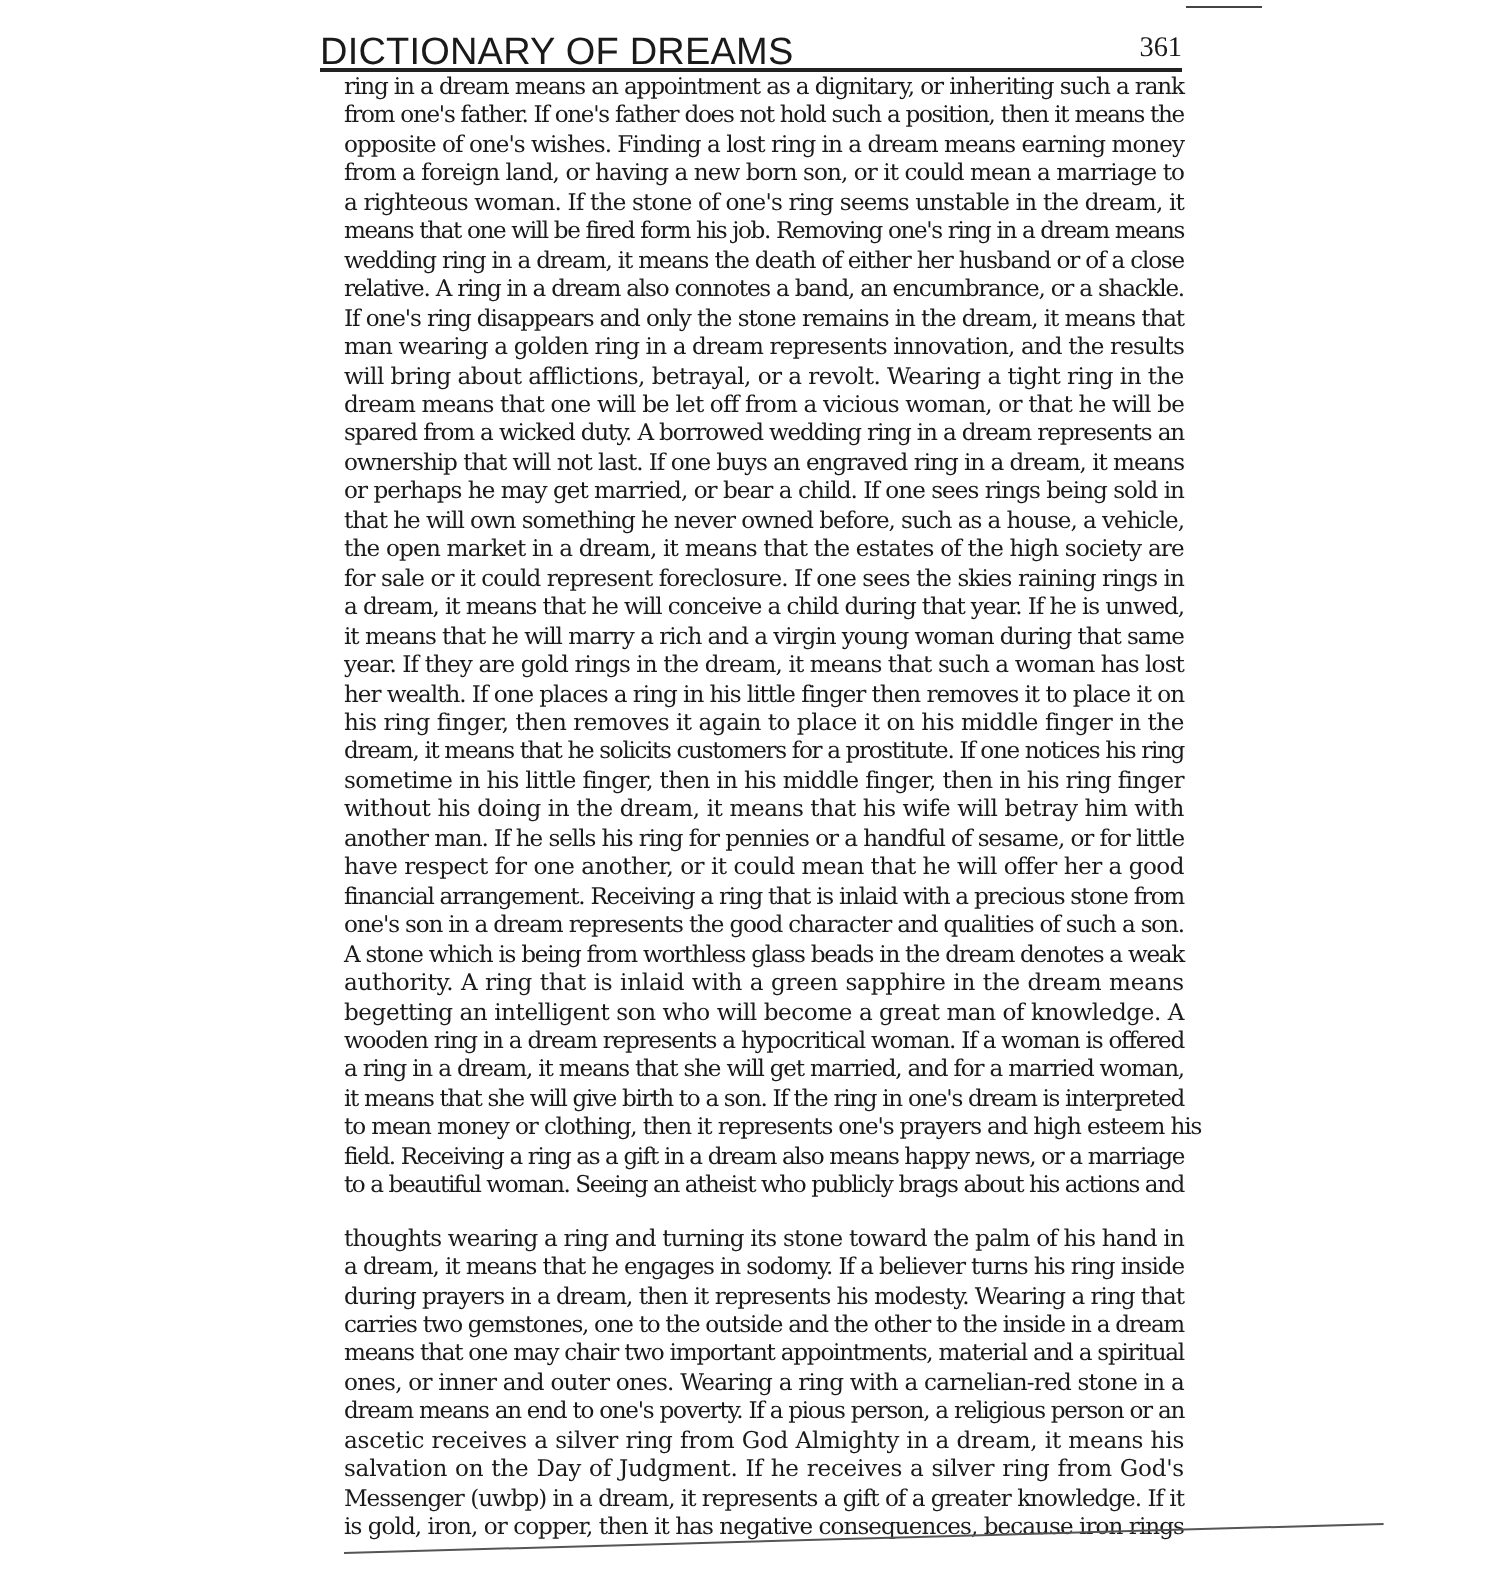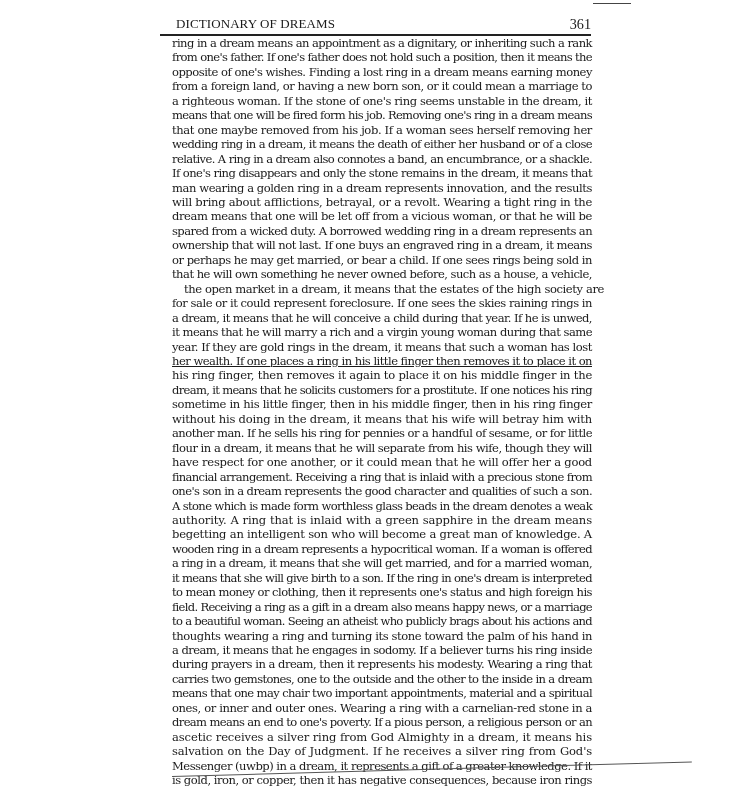--- a/index.html
+++ b/index.html
@@ -1,22 +1,22 @@
 <!DOCTYPE html>
 <html><head>
 <meta charset="utf-8">
 <style>
   html, body { margin:0; padding:0; background:#ffffff; }
   body { width:750px; height:788px; position:relative; overflow:hidden;
          font-family:"DejaVu Serif","Liberation Serif",serif; color:#1a1a1a; }
   .top-mark { position:absolute; left:593px; top:3px; width:38px; height:1px; background:#444; }
   .header { position:absolute; left:160px; top:14px; width:431px; height:20px;
             border-bottom:2px solid #222; }
-  .header .title { position:absolute; left:16px; top:2px; font-size:13px; letter-spacing:0.1px;
-            font-family:Liberation Serif, serif; }
+  .header .title { position:absolute; left:0; top:2px; font-size:19px; letter-spacing:0.1px;
+            font-family:Liberation Sans, sans-serif; }
   .header .page { position:absolute; right:0; top:2px; font-size:14.2px;
             font-family:"Liberation Serif","DejaVu Serif",serif; }
   .body { position:absolute; left:172px; top:36px; width:420px; }
   .line { height:14.46px; line-height:14.46px; font-size:11.55px; white-space:nowrap;
           text-align:justify; text-align-last:justify; overflow:visible; letter-spacing:-0.12px; }
   .bottom-rule { position:absolute; left:172px; top:776px; width:520px; height:1px;
           background:#555; transform:rotate(-1.6deg); transform-origin:left center; }
 </style>
 </head>
 <body>
@@ -28,56 +28,54 @@
   <span class="page">361</span>
 </div>
 
 <div class="body" id="body-lines">
     <div class="line" style="display: block; letter-spacing: -0.562308px;">ring in a dream means an appointment as a dignitary, or inheriting such a rank</div>
     <div class="line" style="display: block; letter-spacing: -0.645038px;">from one's father. If one's father does not hold such a position, then it means the</div>
     <div class="line" style="display: block; letter-spacing: -0.488421px;">opposite of one's wishes. Finding a lost ring in a dream means earning money</div>
     <div class="line" style="display: block; letter-spacing: -0.462938px;">from a foreign land, or having a new born son, or it could mean a marriage to</div>
     <div class="line" style="display: block; letter-spacing: -0.406932px;">a righteous woman. If the stone of one's ring seems unstable in the dream, it</div>
     <div class="line" style="display: block; letter-spacing: -0.678742px;">means that one will be fired form his job. Removing one's ring in a dream means</div>
-    <div class="line" style="display: block; letter-spacing: -0.375565px;">that one maybe removed from his job. If a woman sees herself removing her</div>
     <div class="line" style="display: block; letter-spacing: -0.592903px;">wedding ring in a dream, it means the death of either her husband or of a close</div>
     <div class="line" style="display: block; letter-spacing: -0.611693px;">relative. A ring in a dream also connotes a band, an encumbrance, or a shackle.</div>
     <div class="line" style="display: block; letter-spacing: -0.556313px;">If one's ring disappears and only the stone remains in the dream, it means that</div>
     <div class="line" style="display: block; letter-spacing: -0.426042px;">man wearing a golden ring in a dream represents innovation, and the results</div>
     <div class="line" style="display: block; letter-spacing: -0.271367px;">will bring about afflictions, betrayal, or a revolt. Wearing a tight ring in the</div>
     <div class="line" style="display: block; letter-spacing: -0.410381px;">dream means that one will be let off from a vicious woman, or that he will be</div>
     <div class="line" style="display: block; letter-spacing: -0.576875px;">spared from a wicked duty. A borrowed wedding ring in a dream represents an</div>
     <div class="line" style="display: block; letter-spacing: -0.514976px;">ownership that will not last. If one buys an engraved ring in a dream, it means</div>
     <div class="line" style="display: block; letter-spacing: -0.48432px;">or perhaps he may get married, or bear a child. If one sees rings being sold in</div>
     <div class="line" style="display: block; letter-spacing: -0.524627px;">that he will own something he never owned before, such as a house, a vehicle,</div>
-    <div class="line" style="display: block; letter-spacing: -0.397394px; margin-left: 12px;">the open market in a dream, it means that the estates of the high society are</div>
+    <div class="line" style="display: block; letter-spacing: -0.397394px;">the open market in a dream, it means that the estates of the high society are</div>
     <div class="line" style="display: block; letter-spacing: -0.466418px;">for sale or it could represent foreclosure. If one sees the skies raining rings in</div>
     <div class="line" style="display: block; letter-spacing: -0.553642px;">a dream, it means that he will conceive a child during that year. If he is unwed,</div>
     <div class="line" style="display: block; letter-spacing: -0.518643px;">it means that he will marry a rich and a virgin young woman during that same</div>
     <div class="line" style="display: block; letter-spacing: -0.445721px;">year. If they are gold rings in the dream, it means that such a woman has lost</div>
-    <div class="line" style="display: block; letter-spacing: -0.52067px; text-decoration: underline;">her wealth. If one places a ring in his little finger then removes it to place it on</div>
+    <div class="line" style="display: block; letter-spacing: -0.52067px;">her wealth. If one places a ring in his little finger then removes it to place it on</div>
     <div class="line" style="display: block; letter-spacing: -0.230777px;">his ring finger, then removes it again to place it on his middle finger in the</div>
     <div class="line" style="display: block; letter-spacing: -0.673757px;">dream, it means that he solicits customers for a prostitute. If one notices his ring</div>
     <div class="line" style="display: block; letter-spacing: -0.33142px;">sometime in his little finger, then in his middle finger, then in his ring finger</div>
     <div class="line" style="display: block; letter-spacing: -0.20625px;">without his doing in the dream, it means that his wife will betray him with</div>
     <div class="line" style="display: block; letter-spacing: -0.536227px;">another man. If he sells his ring for pennies or a handful of sesame, or for little</div>
-    <div class="line" style="display: block; letter-spacing: -0.48875px;">flour in a dream, it means that he will separate from his wife, though they will</div>
     <div class="line" style="display: block; letter-spacing: -0.254252px;">have respect for one another, or it could mean that he will offer her a good</div>
     <div class="line" style="display: block; letter-spacing: -0.632731px;">financial arrangement. Receiving a ring that is inlaid with a precious stone from</div>
     <div class="line" style="display: block; letter-spacing: -0.582223px;">one's son in a dream represents the good character and qualities of such a son.</div>
-    <div class="line" style="display: block; letter-spacing: -0.631308px;">A stone which is made form worthless glass beads in the dream denotes a weak</div>
+    <div class="line" style="display: block; letter-spacing: -0.631308px;">A stone which is being from worthless glass beads in the dream denotes a weak</div>
     <div class="line" style="display: block;">authority. A ring that is inlaid with a green sapphire in the dream means</div>
     <div class="line" style="display: block; letter-spacing: -0.217439px;">begetting an intelligent son who will become a great man of knowledge. A</div>
     <div class="line" style="display: block; letter-spacing: -0.613101px;">wooden ring in a dream represents a hypocritical woman. If a woman is offered</div>
     <div class="line" style="display: block; letter-spacing: -0.598441px;">a ring in a dream, it means that she will get married, and for a married woman,</div>
     <div class="line" style="display: block; letter-spacing: -0.662096px;">it means that she will give birth to a son. If the ring in one's dream is interpreted</div>
-    <div class="line" style="display: block; letter-spacing: -0.564311px;">to mean money or clothing, then it represents one's status and high foreign his</div>
+    <div class="line" style="display: block; letter-spacing: -0.564311px;">to mean money or clothing, then it represents one's prayers and high esteem his</div>
     <div class="line" style="display: block; letter-spacing: -0.690795px;">field. Receiving a ring as a gift in a dream also means happy news, or a marriage</div>
     <div class="line" style="display: block; letter-spacing: -0.705937px;">to a beautiful woman. Seeing an atheist who publicly brags about his actions and</div>
-    <div class="line" style="display: block; letter-spacing: -0.405156px;">thoughts wearing a ring and turning its stone toward the palm of his hand in</div>
+    <div class="line" style="display: block; letter-spacing: -0.405156px; margin-top: 12px;">thoughts wearing a ring and turning its stone toward the palm of his hand in</div>
     <div class="line" style="display: block; letter-spacing: -0.552031px;">a dream, it means that he engages in sodomy. If a believer turns his ring inside</div>
     <div class="line" style="display: block; letter-spacing: -0.507821px;">during prayers in a dream, then it represents his modesty. Wearing a ring that</div>
     <div class="line" style="display: block; letter-spacing: -0.645195px;">carries two gemstones, one to the outside and the other to the inside in a dream</div>
     <div class="line" style="display: block; letter-spacing: -0.617971px;">means that one may chair two important appointments, material and a spiritual</div>
     <div class="line" style="display: block; letter-spacing: -0.389075px;">ones, or inner and outer ones. Wearing a ring with a carnelian-red stone in a</div>
     <div class="line" style="display: block; letter-spacing: -0.635039px;">dream means an end to one's poverty. If a pious person, a religious person or an</div>
     <div class="line" style="display: block;">ascetic receives a silver ring from God Almighty in a dream, it means his</div>
     <div class="line" style="display: block;">salvation on the Day of Judgment. If he receives a silver ring from God's</div>
     <div class="line" style="display: block; letter-spacing: -0.510823px;">Messenger (uwbp) in a dream, it represents a gift of a greater knowledge. If it</div>
     <div class="line" style="display: block; letter-spacing: -0.475617px;">is gold, iron, or copper, then it has negative consequences, because iron rings</div>

